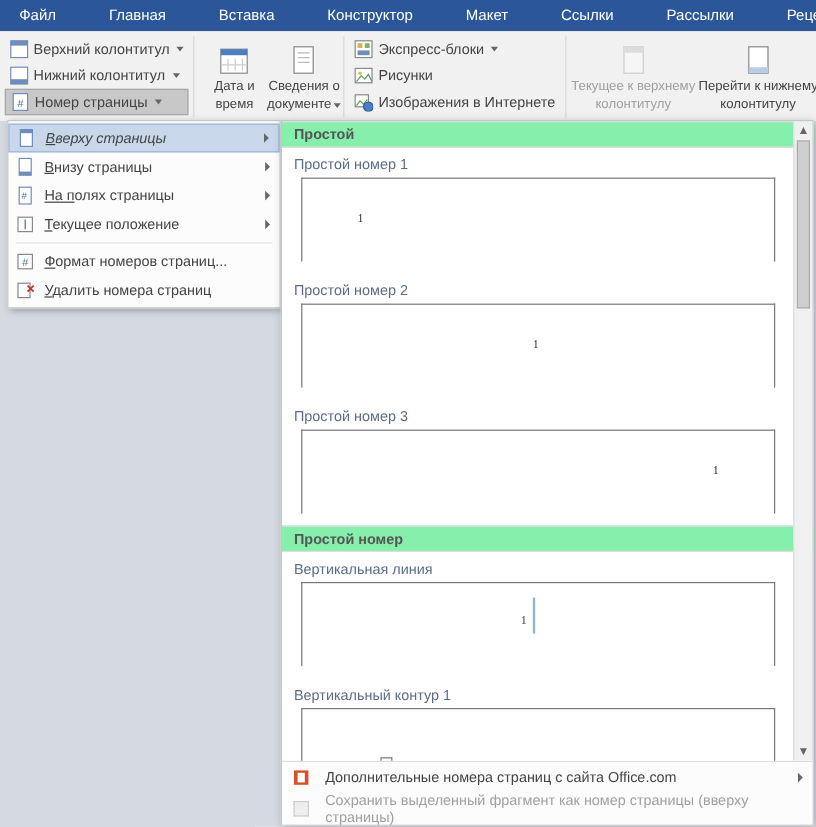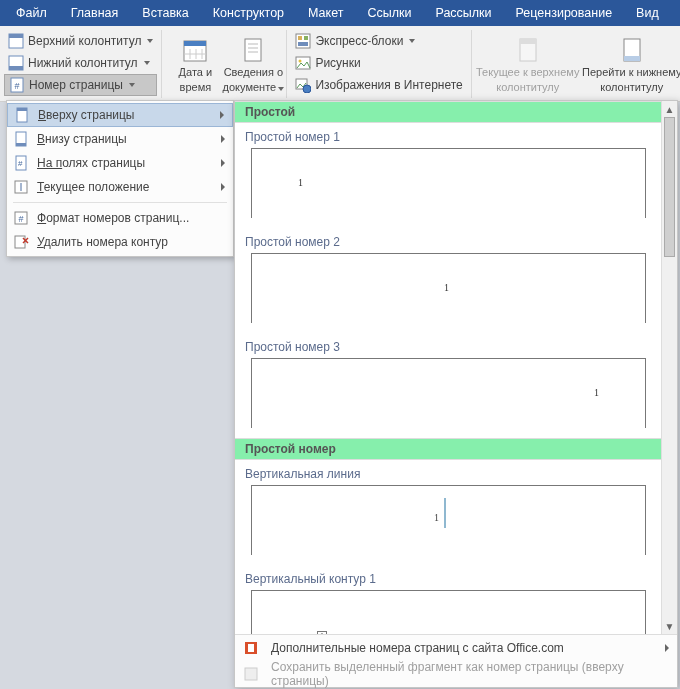--- a/index.html
+++ b/index.html
@@ -17,21 +17,21 @@
     background: #2b579a;
     color: #fff;
     height: 26px;
     display: flex;
     align-items: center;
     font-size: 12.5px;
     white-space: nowrap;
     overflow: hidden;
   }
   .menubar .tab {
-    padding: 0 12px;
+    padding: 0 22px;
     height: 100%;
     display: flex;
     align-items: center;
     cursor: default;
   }
   .menubar .tab:first-child { padding-left: 16px; }
   
   .ribbon {
     background: #f1f1f1;
     border-bottom: 1px solid #d0d0d0;
@@ -102,21 +102,21 @@
   }
   .dd-item {
     display: flex;
     align-items: center;
     height: 24px;
     padding: 0 8px 0 6px;
     gap: 8px;
     cursor: default;
     position: relative;
   }
-  .dd-item.hl { background: #c8d8ea; border:1px solid #9bb6d6; }
+  .dd-item.hl { background: #c8d8ea; border:1px solid #9bb6d6;font-style:italic; }
   .dd-item .arrow {
     position: absolute;
     right: 8px;
     width:0;height:0;
     border-top:4px solid transparent;
     border-bottom:4px solid transparent;
     border-left:4px solid #666;
   }
   .dd-sep { height:1px; background:#e0e0e0; margin:3px 6px; }
   .underline-first::first-letter { text-decoration: underline; }
@@ -400,21 +400,21 @@
     <span class="underline-first">Формат номеров страниц...</span>
   </div>
   <div class="dd-item">
     <span class="icon">
         <svg width="16" height="16">
           <rect x="2" y="2" width="10" height="12" fill="#fff" stroke="#888"></rect>
           <line x1="10" y1="4" x2="15" y2="9" stroke="#c0392b" stroke-width="1.5"></line>
           <line x1="15" y1="4" x2="10" y2="9" stroke="#c0392b" stroke-width="1.5"></line>
         </svg>
       </span>
-    <span class="underline-first">Удалить номера контур</span>
+    <span class="underline-first">Удалить номера страниц</span>
   </div>
 </div>
 
 <div class="gallery">
   <div class="gallery-scroll">
     <div class="gallery-inner">
       <div class="section-head">Простой</div>
 
       <div class="option">
         <div class="option-title">Простой номер 1</div>

